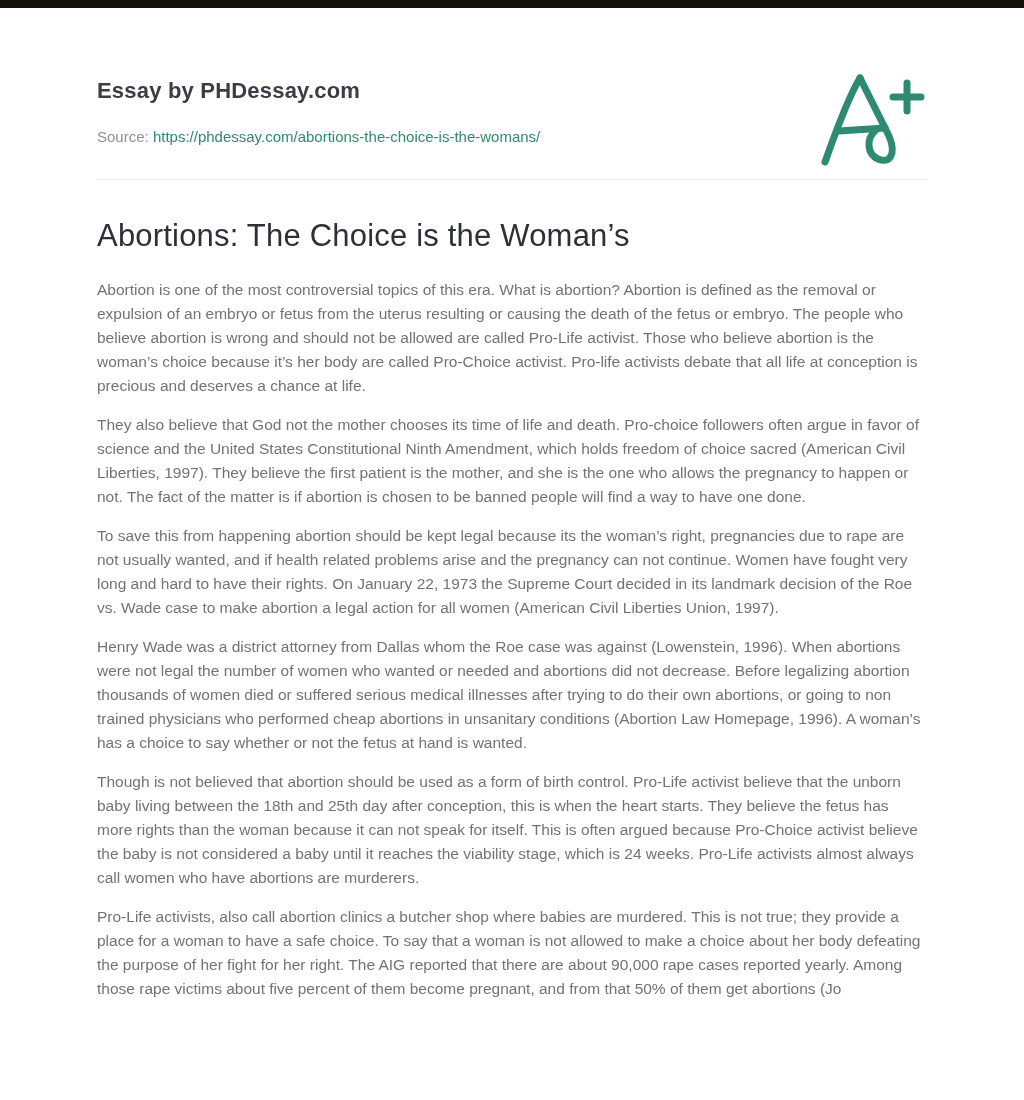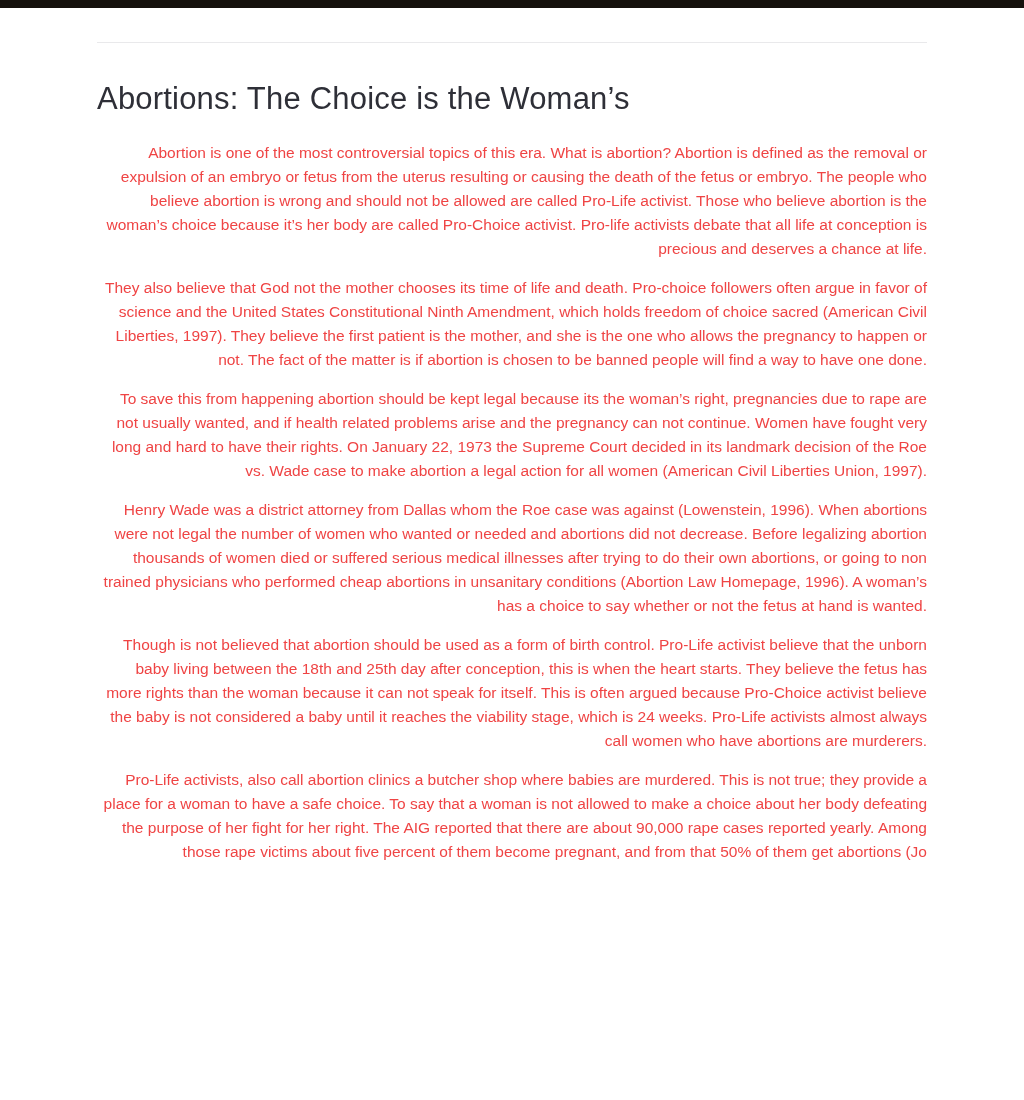--- a/index.html
+++ b/index.html
@@ -57,32 +57,49 @@
     color: #2e2f37;
     letter-spacing: 0.2px;
   }
   .content {
     margin-top: 24px;
     max-width: 832px;
   }
   .content p {
     font-size: 15.5px;
     line-height: 24px;
-    color: #ef4444;
+    color: #737373;
     margin-bottom: 15px;
-    text-align: right;
   }
 </style>
 </head>
 <body>
 
 <div class="top-bar"></div>
 
 <div class="page">
 
+  <div class="header">
+    <div class="brand">Essay by PHDessay.com</div>
+
+    <div class="source-line">
+      <span>Source:</span>
+      <a href="#">https://phdessay.com/abortions-the-choice-is-the-womans/</a>
+    </div>
+
+    <svg class="logo" viewBox="0 0 112 96" fill="none" stroke-linecap="round" stroke-linejoin="round">
+      <g stroke-width="7" stroke="#2e8b72">
+        <path d="M10 92 C 22 58, 34 26, 45 8"></path>
+        <path d="M45 8 L 74 66 C 82 85, 74 94, 63 89 C 52 84, 51 69, 60 61"></path>
+        <path d="M24 61 L 70 58"></path>
+        <path d="M92 13 L 92 41"></path>
+        <path d="M78 27 L 106 27"></path>
+      </g>
+    </svg>
+  </div>
 
   <div class="divider"></div>
 
   <h1 class="title">Abortions: The Choice is the Woman’s</h1>
 
   <div class="content">
     <p>Abortion is one of the most controversial topics of this era. What is abortion? Abortion is defined as the removal or expulsion of an embryo or fetus from the uterus resulting or causing the death of the fetus or embryo. The people who believe abortion is wrong and should not be allowed are called Pro-Life activist. Those who believe abortion is the woman’s choice because it’s her body are called Pro-Choice activist. Pro-life activists debate that all life at conception is precious and deserves a chance at life.</p>
     <p>They also believe that God not the mother chooses its time of life and death. Pro-choice followers often argue in favor of science and the United States Constitutional Ninth Amendment, which holds freedom of choice sacred (American Civil Liberties, 1997). They believe the first patient is the mother, and she is the one who allows the pregnancy to happen or not. The fact of the matter is if abortion is chosen to be banned people will find a way to have one done.</p>
     <p>To save this from happening abortion should be kept legal because its the woman’s right, pregnancies due to rape are not usually wanted, and if health related problems arise and the pregnancy can not continue. Women have fought very long and hard to have their rights. On January 22, 1973 the Supreme Court decided in its landmark decision of the Roe vs. Wade case to make abortion a legal action for all women (American Civil Liberties Union, 1997).</p>
     <p>Henry Wade was a district attorney from Dallas whom the Roe case was against (Lowenstein, 1996). When abortions were not legal the number of women who wanted or needed and abortions did not decrease. Before legalizing abortion thousands of women died or suffered serious medical illnesses after trying to do their own abortions, or going to non trained physicians who performed cheap abortions in unsanitary conditions (Abortion Law Homepage, 1996). A woman’s has a choice to say whether or not the fetus at hand is wanted.</p>

